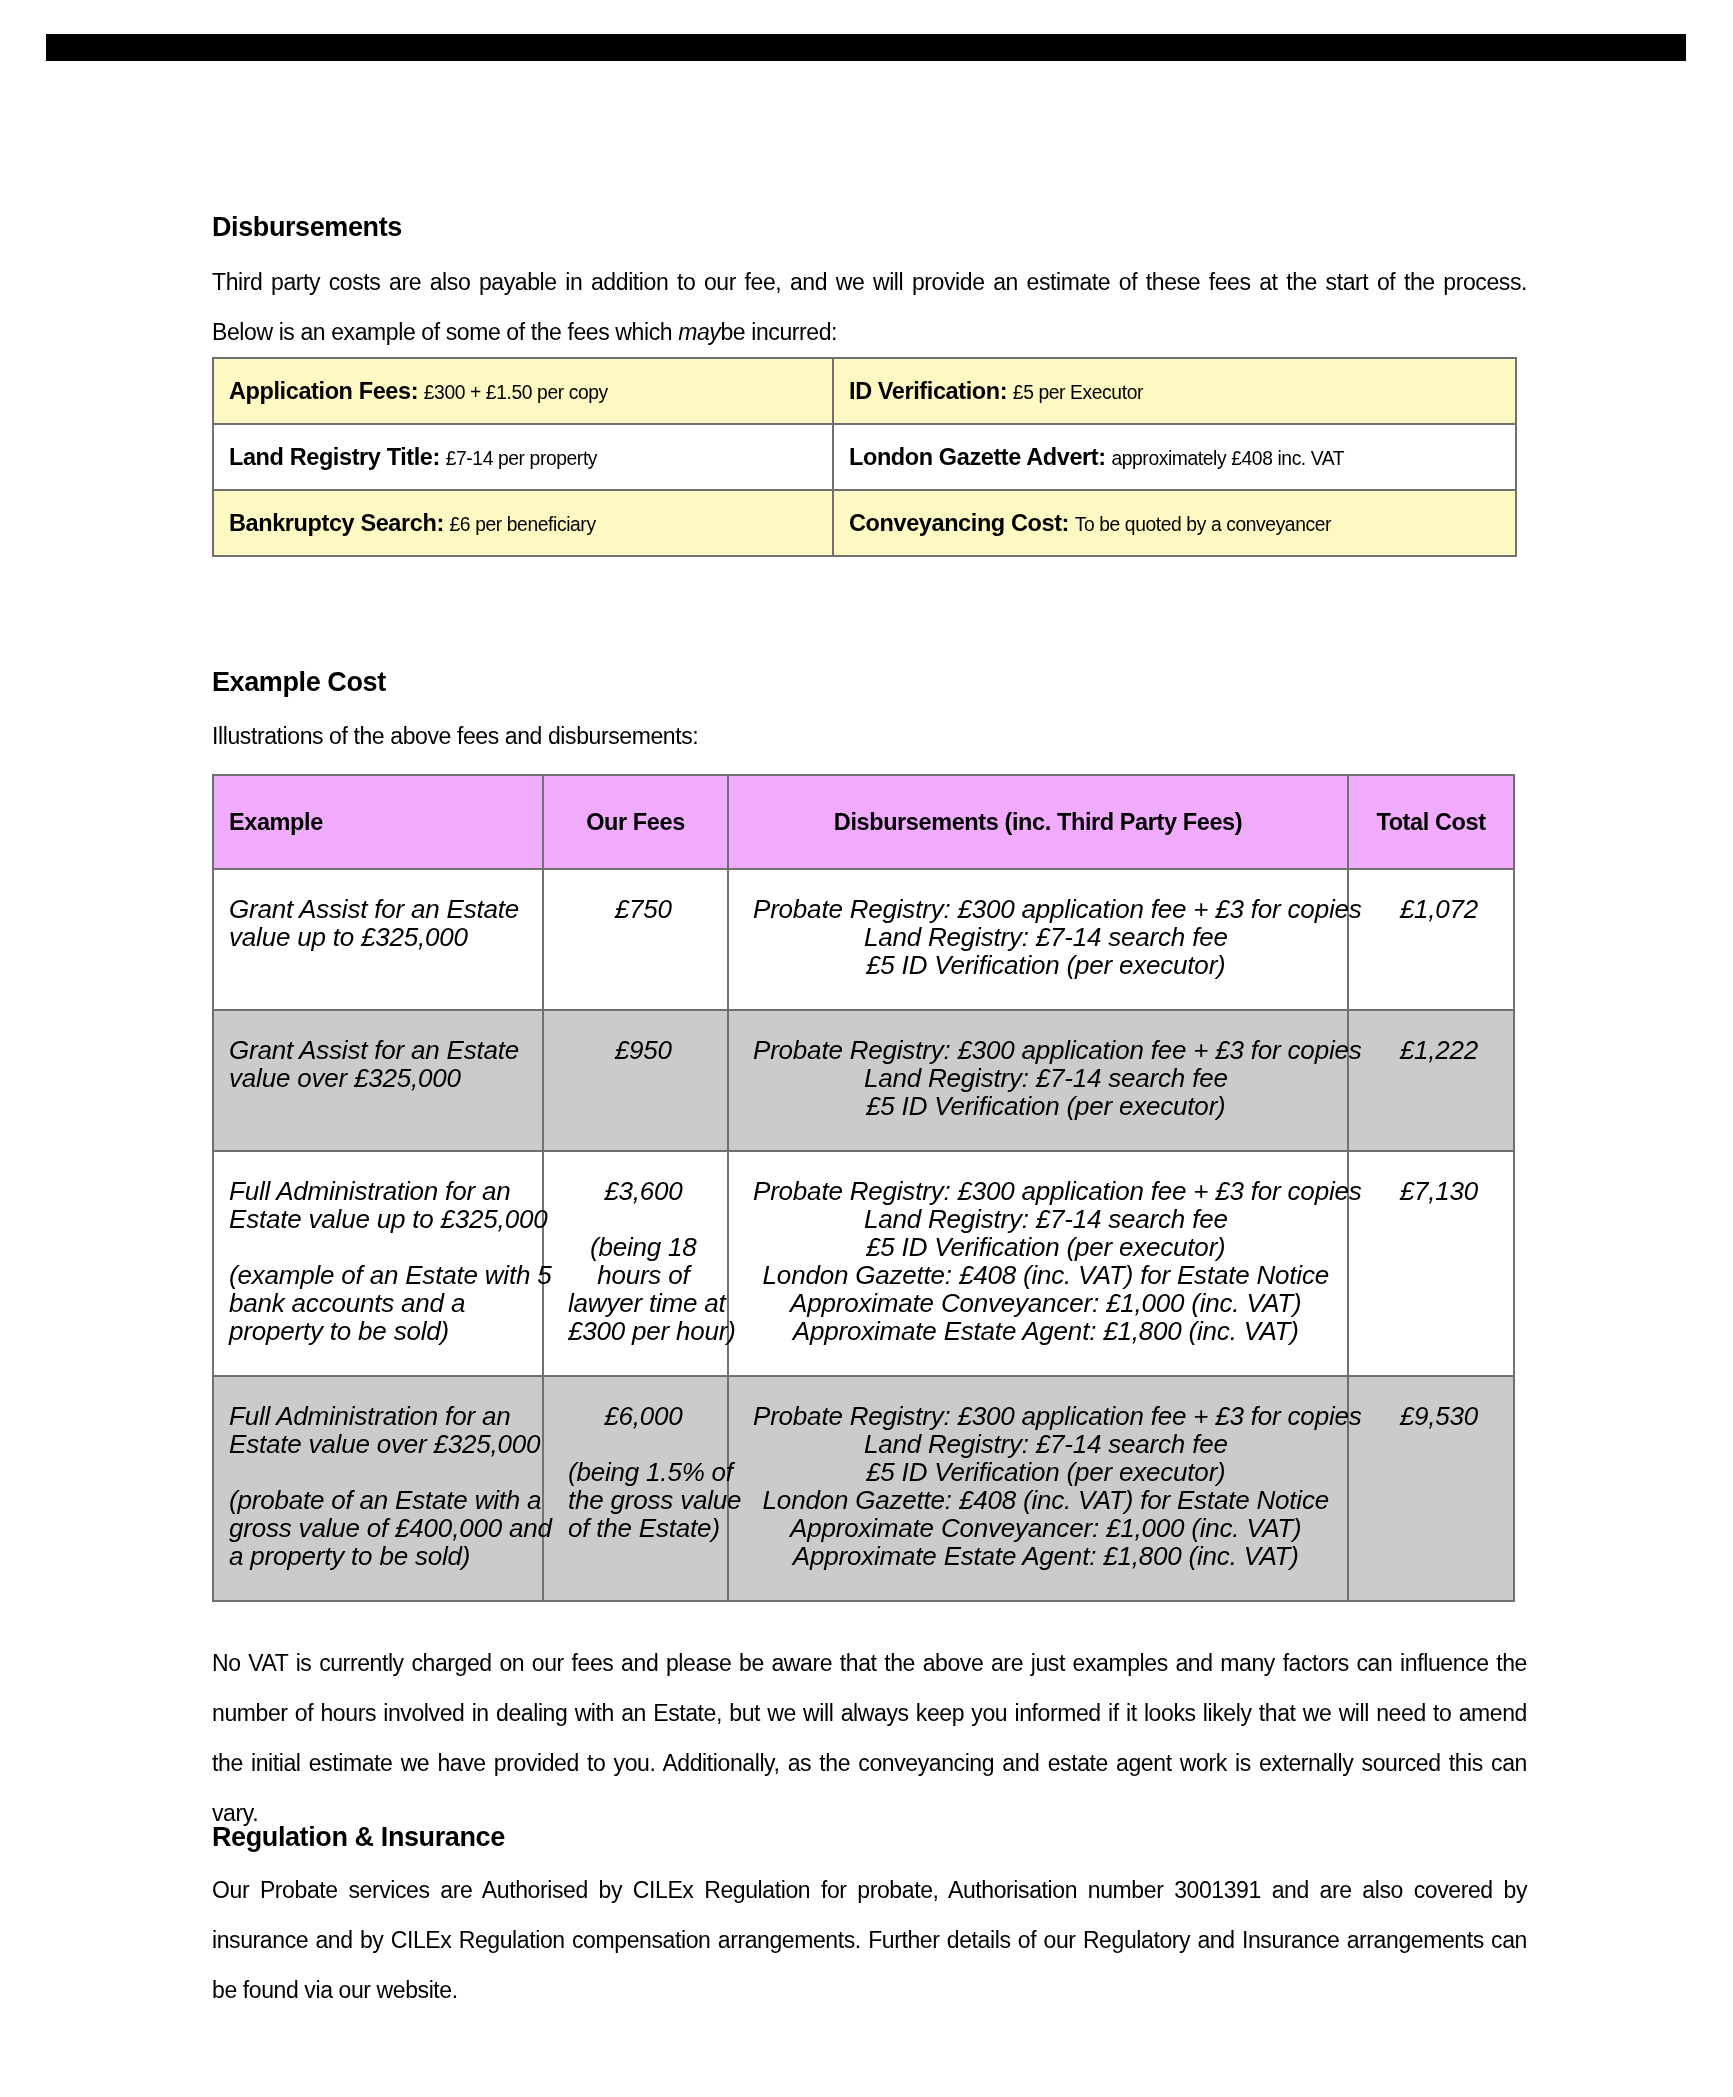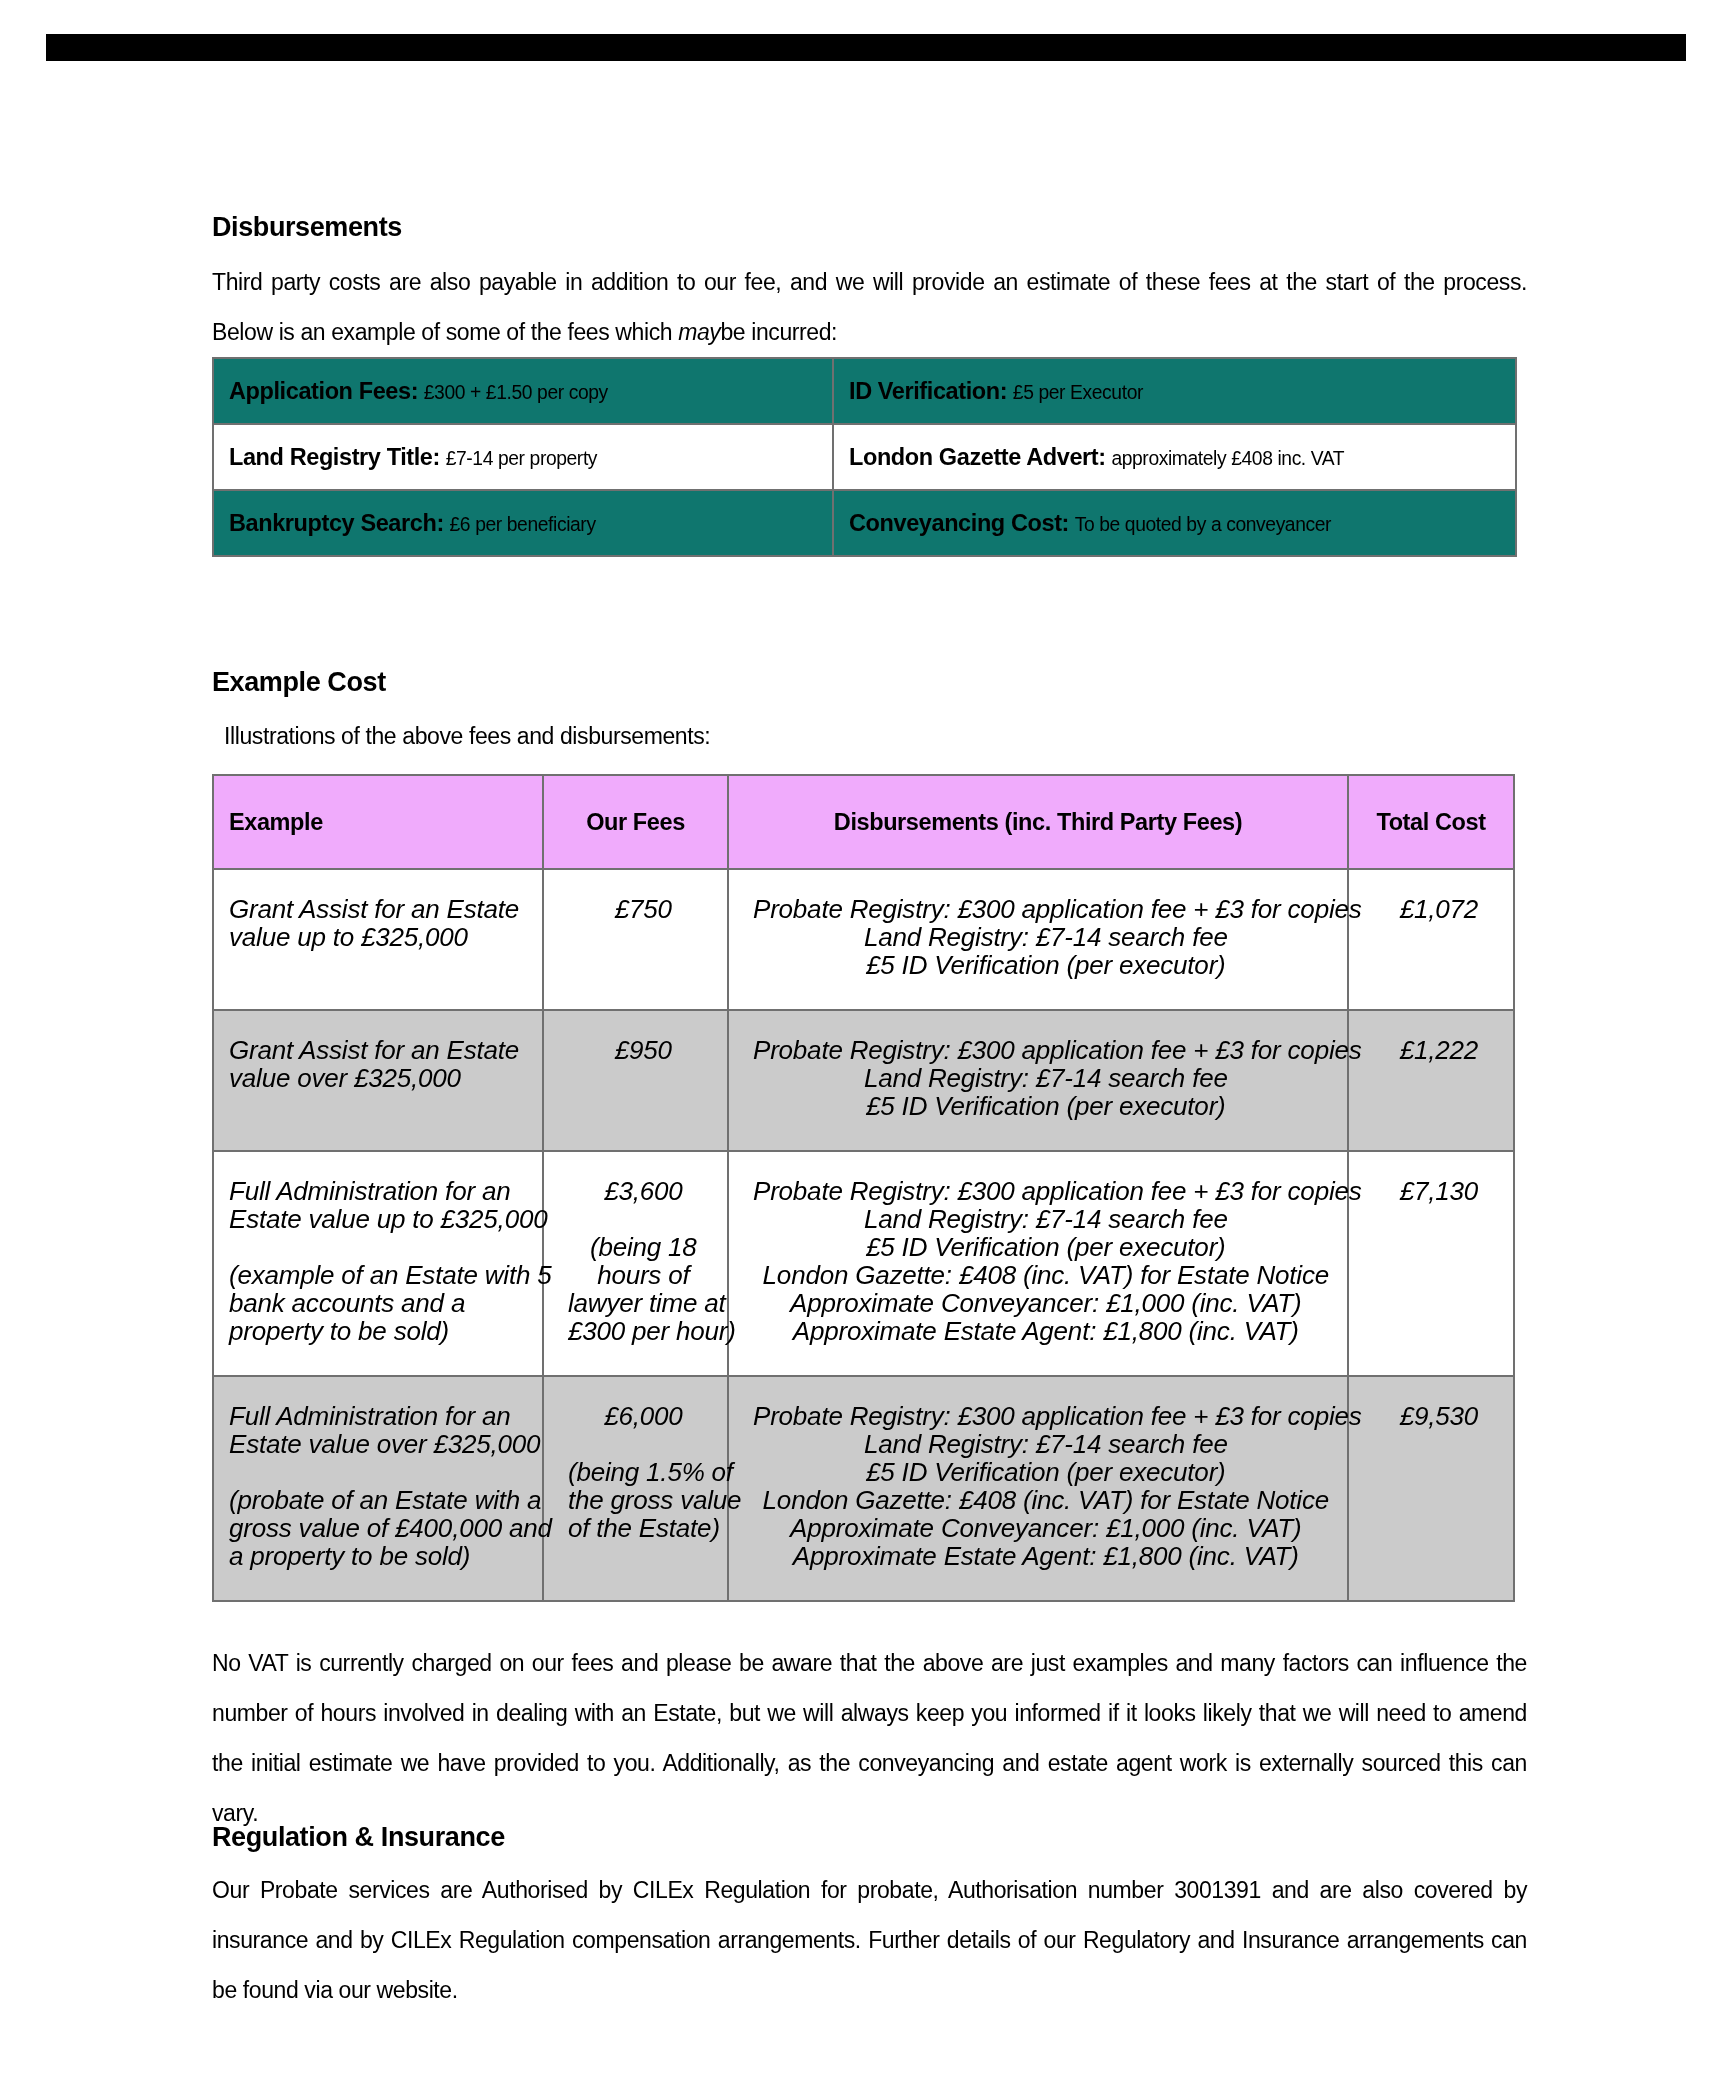--- a/index.html
+++ b/index.html
@@ -9,21 +9,21 @@
   .abs { position:absolute; }
   .h { font-weight:bold; font-size:27px; line-height:34px; letter-spacing:-0.4px; }
   .p { font-size:23px; line-height:50px; letter-spacing:-0.4px; }
   .justify { text-align:justify; text-align-last:left; }
   table { border-collapse:collapse; position:absolute; table-layout:fixed; }
   td, th { border:2.1px solid #707070; vertical-align:middle; padding:0 15px; }
   .t1 td { height:64px; font-size:22px; letter-spacing:-0.4px; }
   .t1 td b { font-size:23.5px; }
   .t1 .desc { font-size:19.3px; }
   .t1 .plain { font-size:23.5px; }
-  .t1 .grey td { background:#0f766e; }
+  .t1 .grey td { background:#fef9c3; }
   .t2 th { background:#f0abfc; font-size:23.5px; font-weight:bold; letter-spacing:-0.4px; height:92px; }
   .t2 th.l { text-align:left; }
   .t2 td { font-size:26px; line-height:28px; vertical-align:top; padding-top:25px; letter-spacing:-0.2px;font-style:italic; }
   .t2 tr.grey td { background:#cbcbcb; }
   .t2 td.c { text-align:center; padding-left:24px; padding-right:8.4px; }
   .t2 td.l { text-align:left; }
   .line { display:block; white-space:nowrap; }
   .gap { display:block; height:28px; }
 </style>
 </head>
@@ -49,21 +49,21 @@
     <td><b>London Gazette Advert:</b> <span class="desc">approximately £408 inc. VAT</span></td>
   </tr>
   <tr class="grey">
     <td><b>Bankruptcy Search:</b> <span class="desc">£6 per beneficiary</span></td>
     <td><b>Conveyancing Cost:</b> <span class="desc">To be quoted by a conveyancer</span></td>
   </tr>
 </tbody>
   </table>
 
 <div class="abs h" style="left:212px; top:665px;text-align:right;">Example Cost</div>
-<div class="abs p" style="left:212px; top:711px;margin-left:12px;">Illustrations of the above fees and disbursements:</div>
+<div class="abs p" style="left:212px; top:711px;">Illustrations of the above fees and disbursements:</div>
 
 <table class="t2" style="left:212px; top:774px; width:1300px;">
   <colgroup>
     <col style="width:330px">
       <col style="width:185px">
       <col style="width:620px">
       <col style="width:166px">
   </colgroup>
   <tbody>
       <tr>

